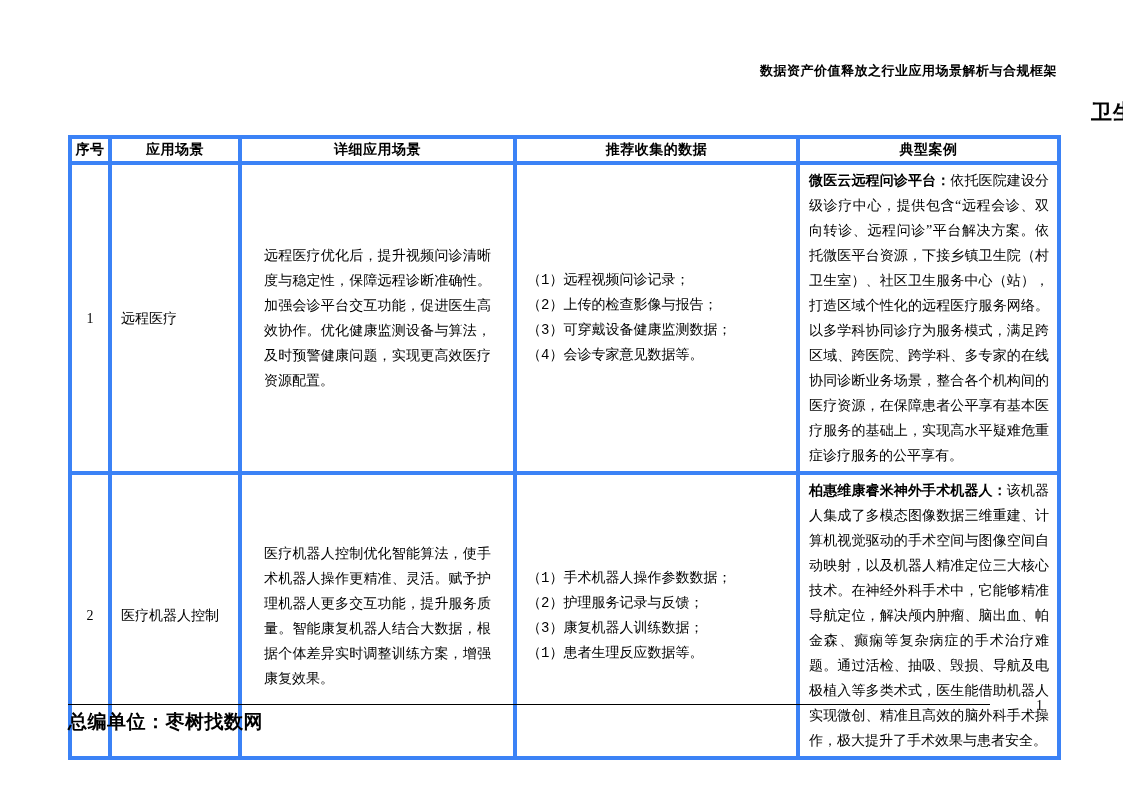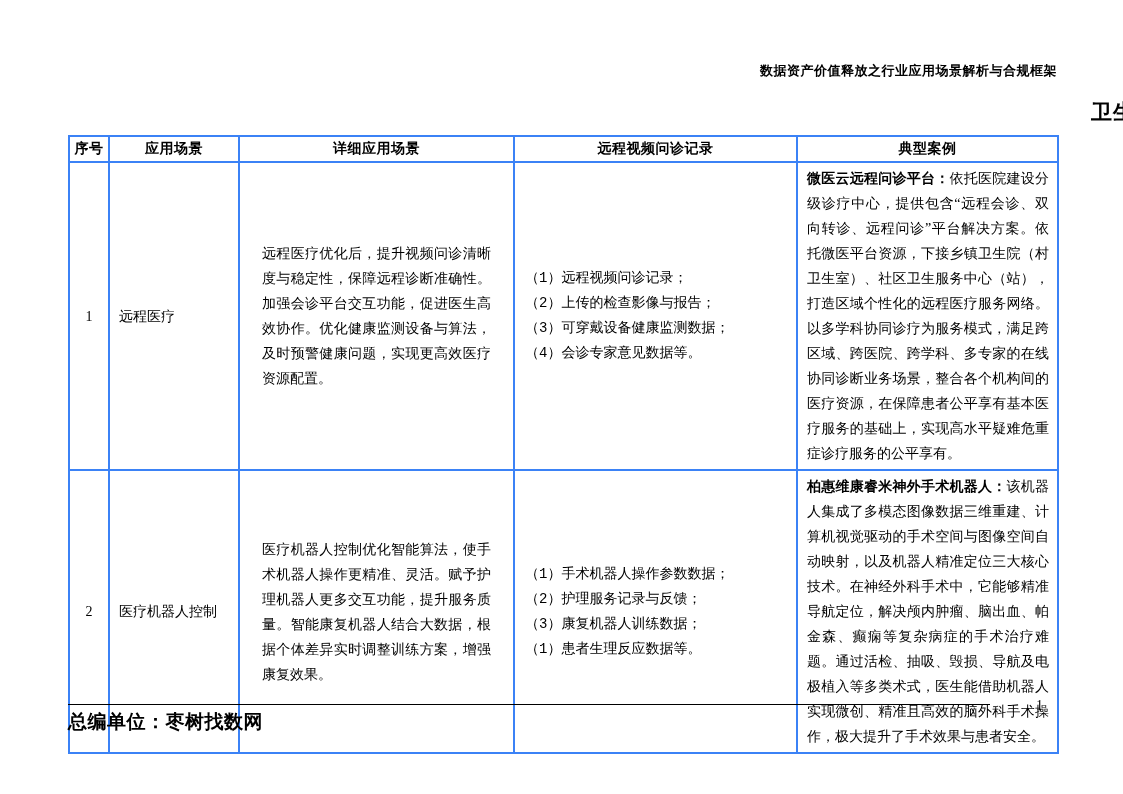--- a/index.html
+++ b/index.html
@@ -31,21 +31,21 @@
   }
   table.main-table {
     position: absolute;
     left: 68px;
     top: 135px;
     width: 989px;
     border-collapse: collapse;
     table-layout: fixed;
   }
   table.main-table, table.main-table th, table.main-table td {
-    border: 2px solid #3b82f6;
+    border: 4px solid #3b82f6;
   }
   table.main-table { border-bottom: 2px solid #000000; }
   table.main-table th {
     font-size: 14px;
     font-weight: bold;
     height: 26px;
     text-align: center;
     vertical-align: middle;
     letter-spacing: 0.5px;
   }
@@ -108,21 +108,21 @@
     <col style="width:130px">
     <col style="width:275px">
     <col style="width:283px">
     <col style="width:261px">
   </colgroup>
   <thead>
     <tr>
       <th>序号</th>
       <th>应用场景</th>
       <th>详细应用场景</th>
-      <th>远程视频问诊记录</th>
+      <th>推荐收集的数据</th>
       <th>典型案例</th>
     </tr>
   </thead>
   <tbody>
     <tr class="row-1">
       <td class="cell-index">1</td>
       <td class="cell-scenario">远程医疗</td>
       <td class="cell-detail">远程医疗优化后，提升视频问诊清晰度与稳定性，保障远程诊断准确性。加强会诊平台交互功能，促进医生高效协作。优化健康监测设备与算法，及时预警健康问题，实现更高效医疗资源配置。</td>
       <td class="cell-data">
         <span class="data-item">（1）远程视频问诊记录；</span>

